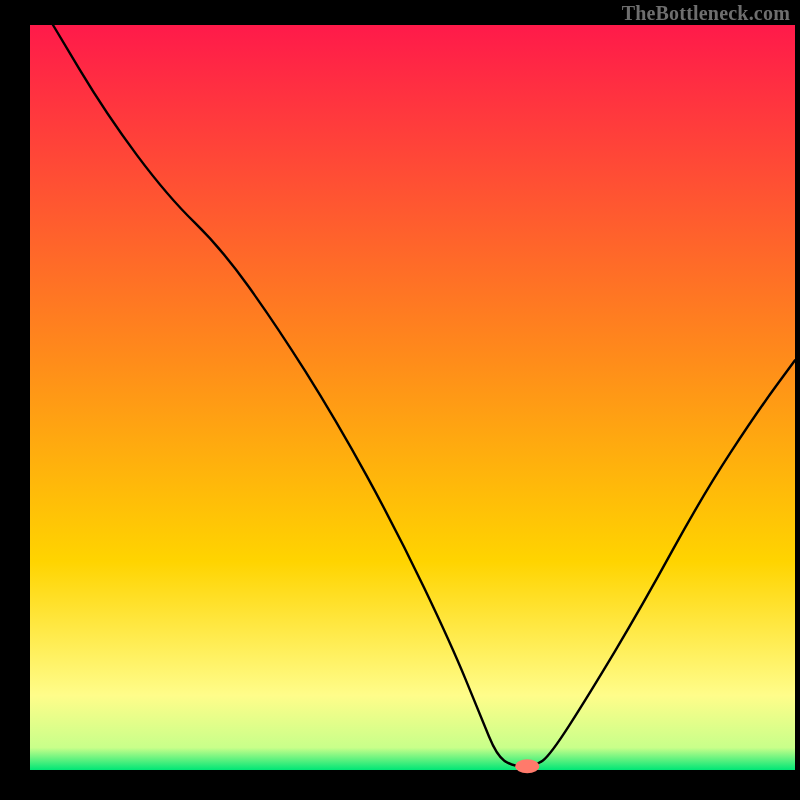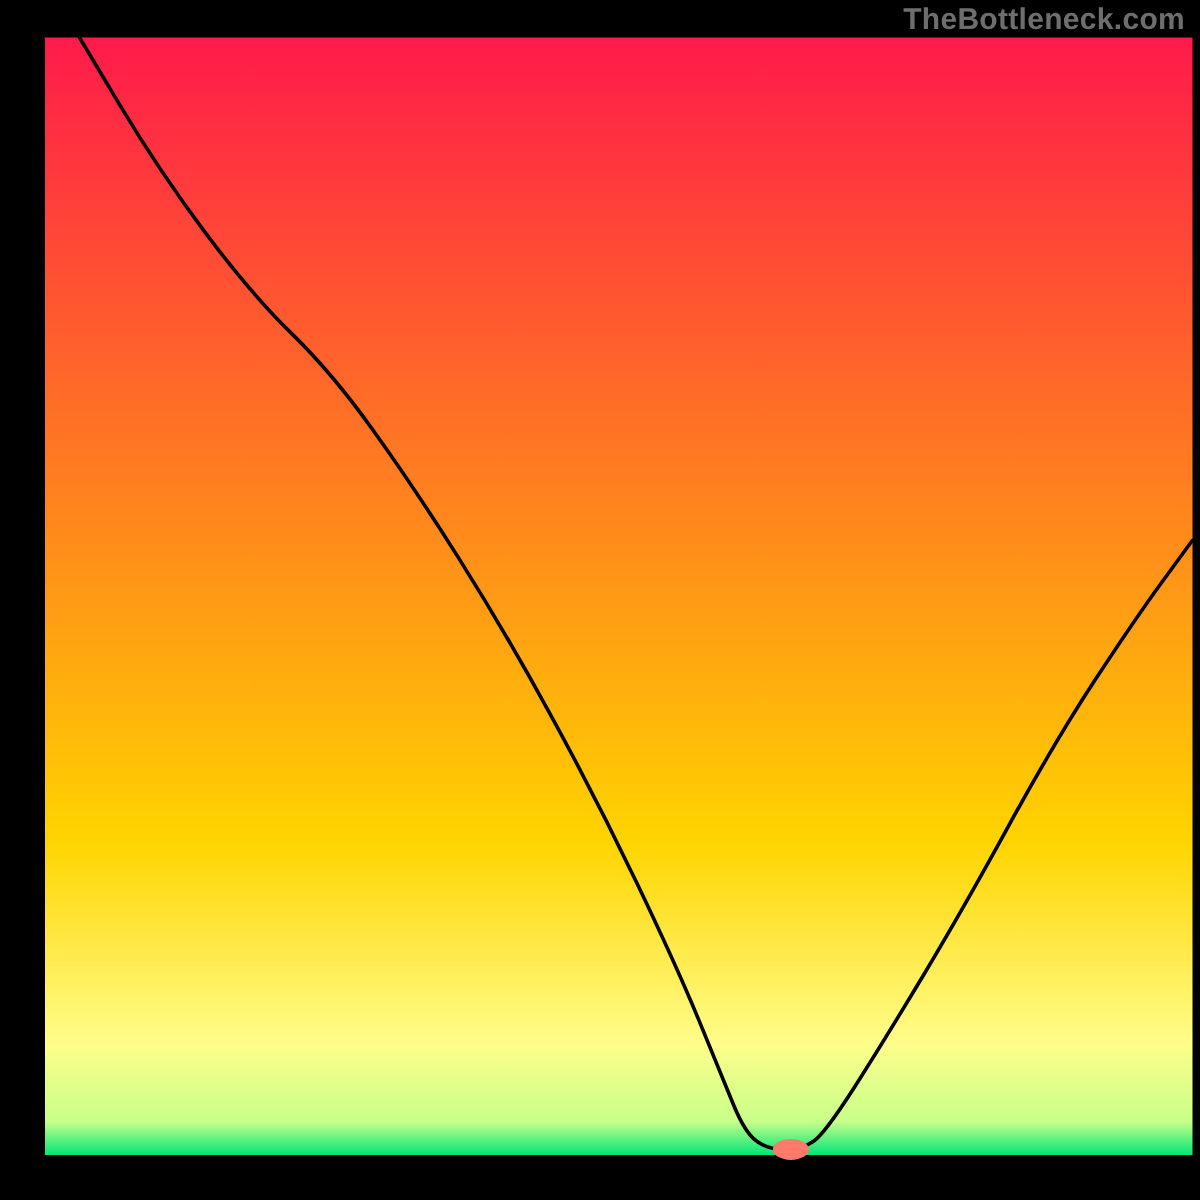--- a/index.html
+++ b/index.html
@@ -16,21 +16,21 @@
     height: 800px;
   }
   svg {
     display: block;
   }
   .watermark {
     position: absolute;
     top: 2px;
     right: 10px;
     color: #6e6e6e;
-    font-family: Liberation Sans, sans-serif;
+    font-family: Liberation Serif, serif;
     font-size: 20px;
     font-weight: 600;
     letter-spacing: 0.2px;
     user-select: none;
   }
 </style>
 </head>
 <body>
 
 <div class="wrap">

